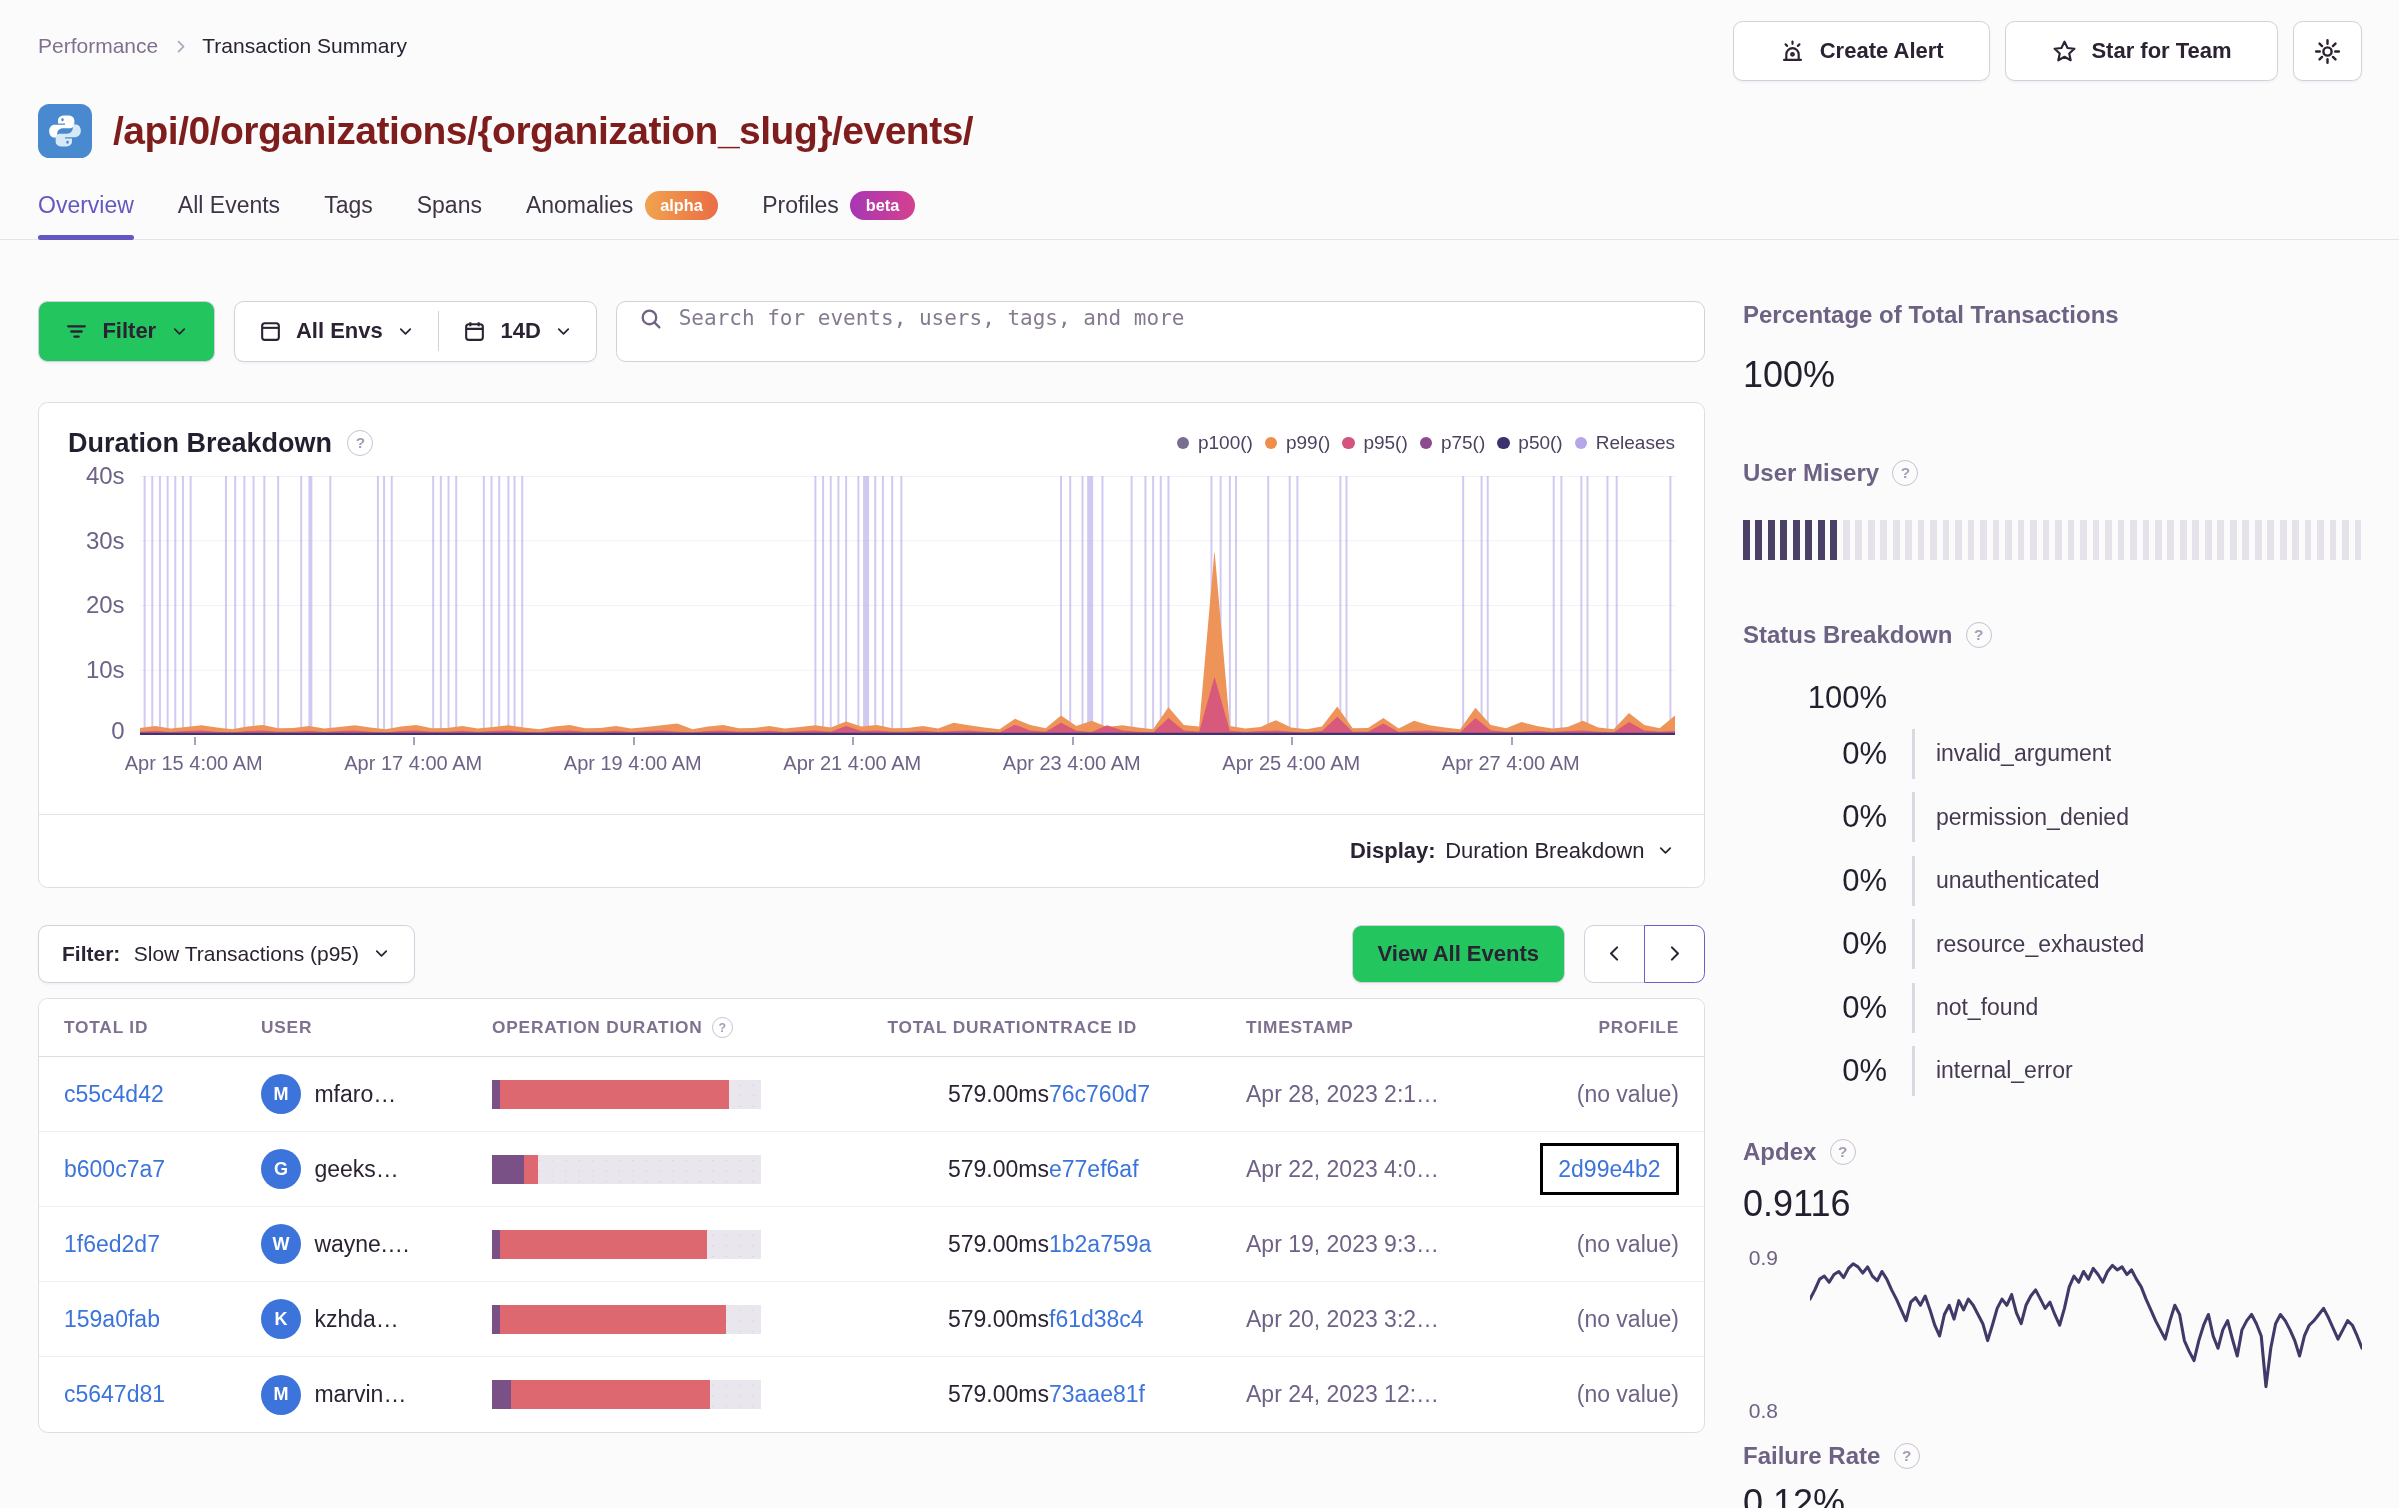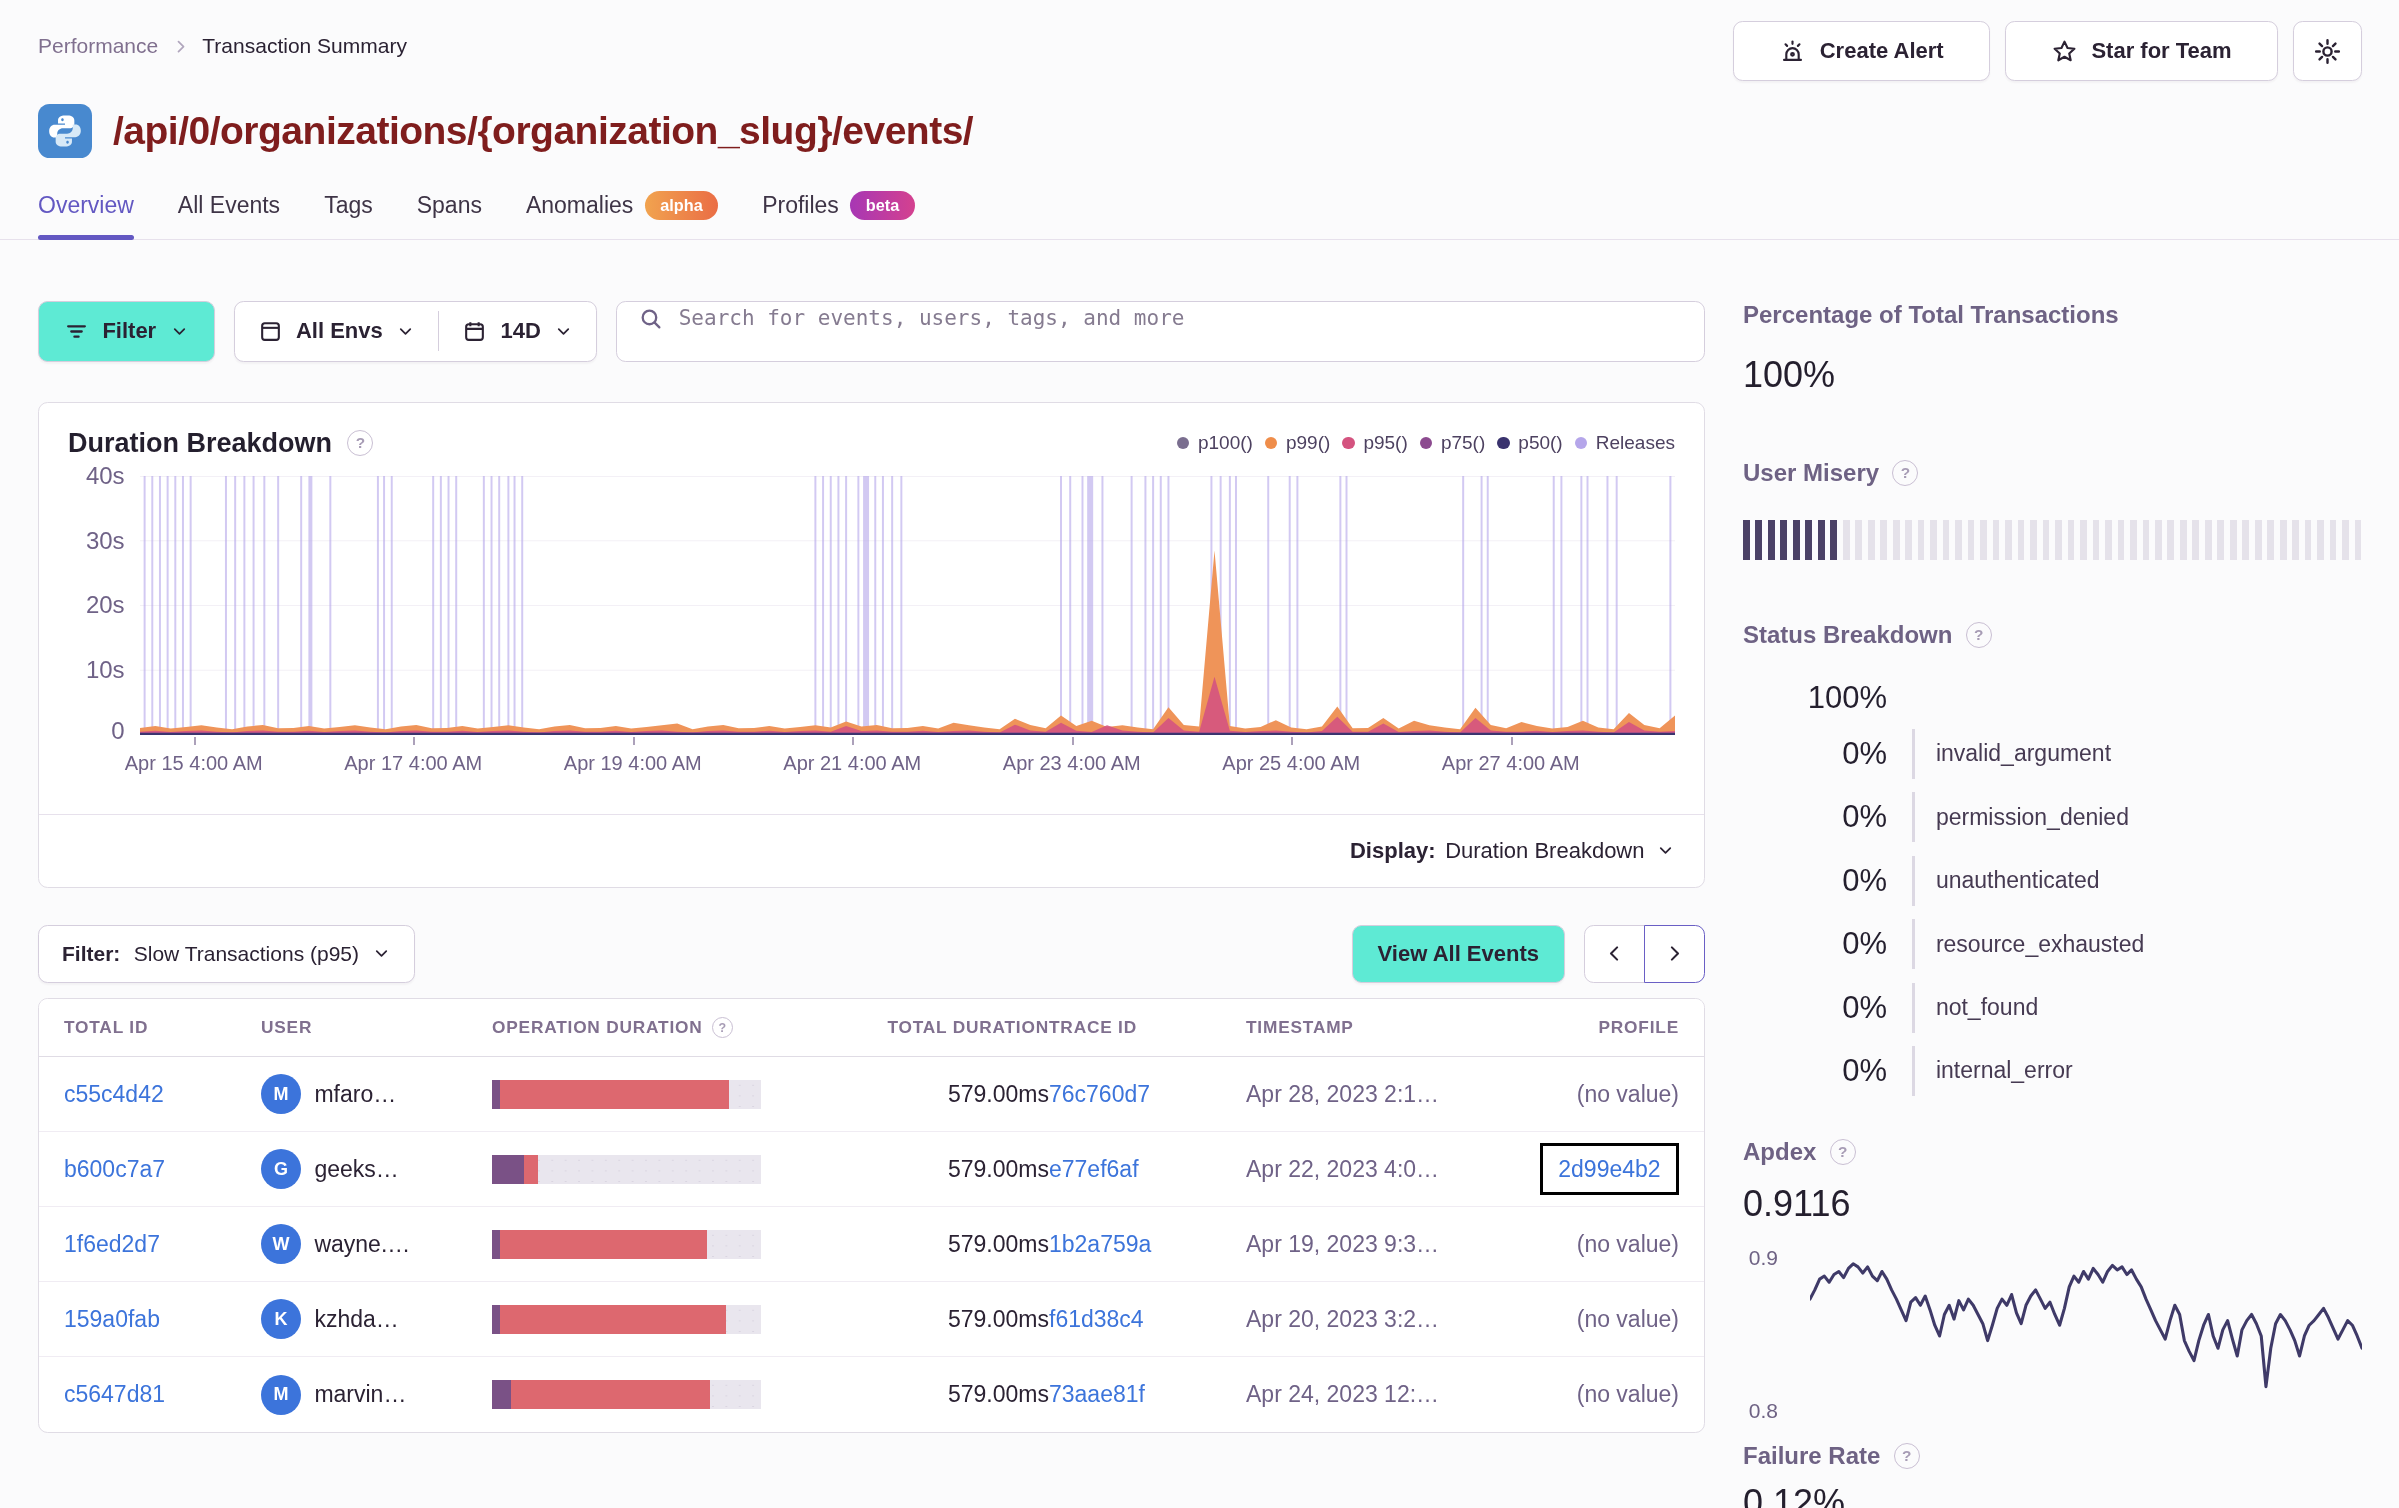--- a/index.html
+++ b/index.html
@@ -33,21 +33,21 @@
   .badge-alpha { background:linear-gradient(90deg,#f1a34f,#ea6d45); }
   .badge-beta  { background:linear-gradient(90deg,#a737b4,#d4418f); }
 
   
   .main { display:flex; gap:38px; padding:0 38px; margin-top:61px; }
   .left { width:1667px; flex:none; }
   .right { flex:1; min-width:0; }
 
   
   .fbar { display:flex; gap:19px; height:61px; }
-  .fbtn { display:flex; align-items:center; gap:13.4px; background:#5eead4; border:1px solid #d5cedd; border-radius:9.6px;
+  .fbtn { display:flex; align-items:center; gap:13.4px; background:#22c55e; border:1px solid #d5cedd; border-radius:9.6px;
           padding:0 25px; font-size:22px; font-weight:700; color:#2b2233; box-shadow:0 1.9px 1.9px rgba(43,34,51,.04); cursor:pointer; }
   .compound { display:flex; align-items:stretch; background:#fff; border:1px solid #d5cedd; border-radius:9.6px; box-shadow:0 1.9px 1.9px rgba(43,34,51,.04); }
   .compound .seg { display:flex; align-items:center; gap:13.4px; padding:0 23px; font-size:22px; font-weight:700; cursor:pointer; }
   .compound .divider { width:1px; background:#d5cedd; margin:9.6px 0; }
   .search { flex:1; display:flex; align-items:flex-start; gap:15.4px; background:#fff; border:1px solid #d5cedd; border-radius:9.6px; padding:4px 21px; }
   .search input { flex:1; border:none; outline:none; font-family:"DejaVu Sans Mono", monospace; font-size:21px; color:#2b2233; background:transparent; }
   .search input::placeholder { color:#857b90; }
 
   
   .card { background:#fff; border:1px solid #e0dce5; border-radius:9.6px; }

